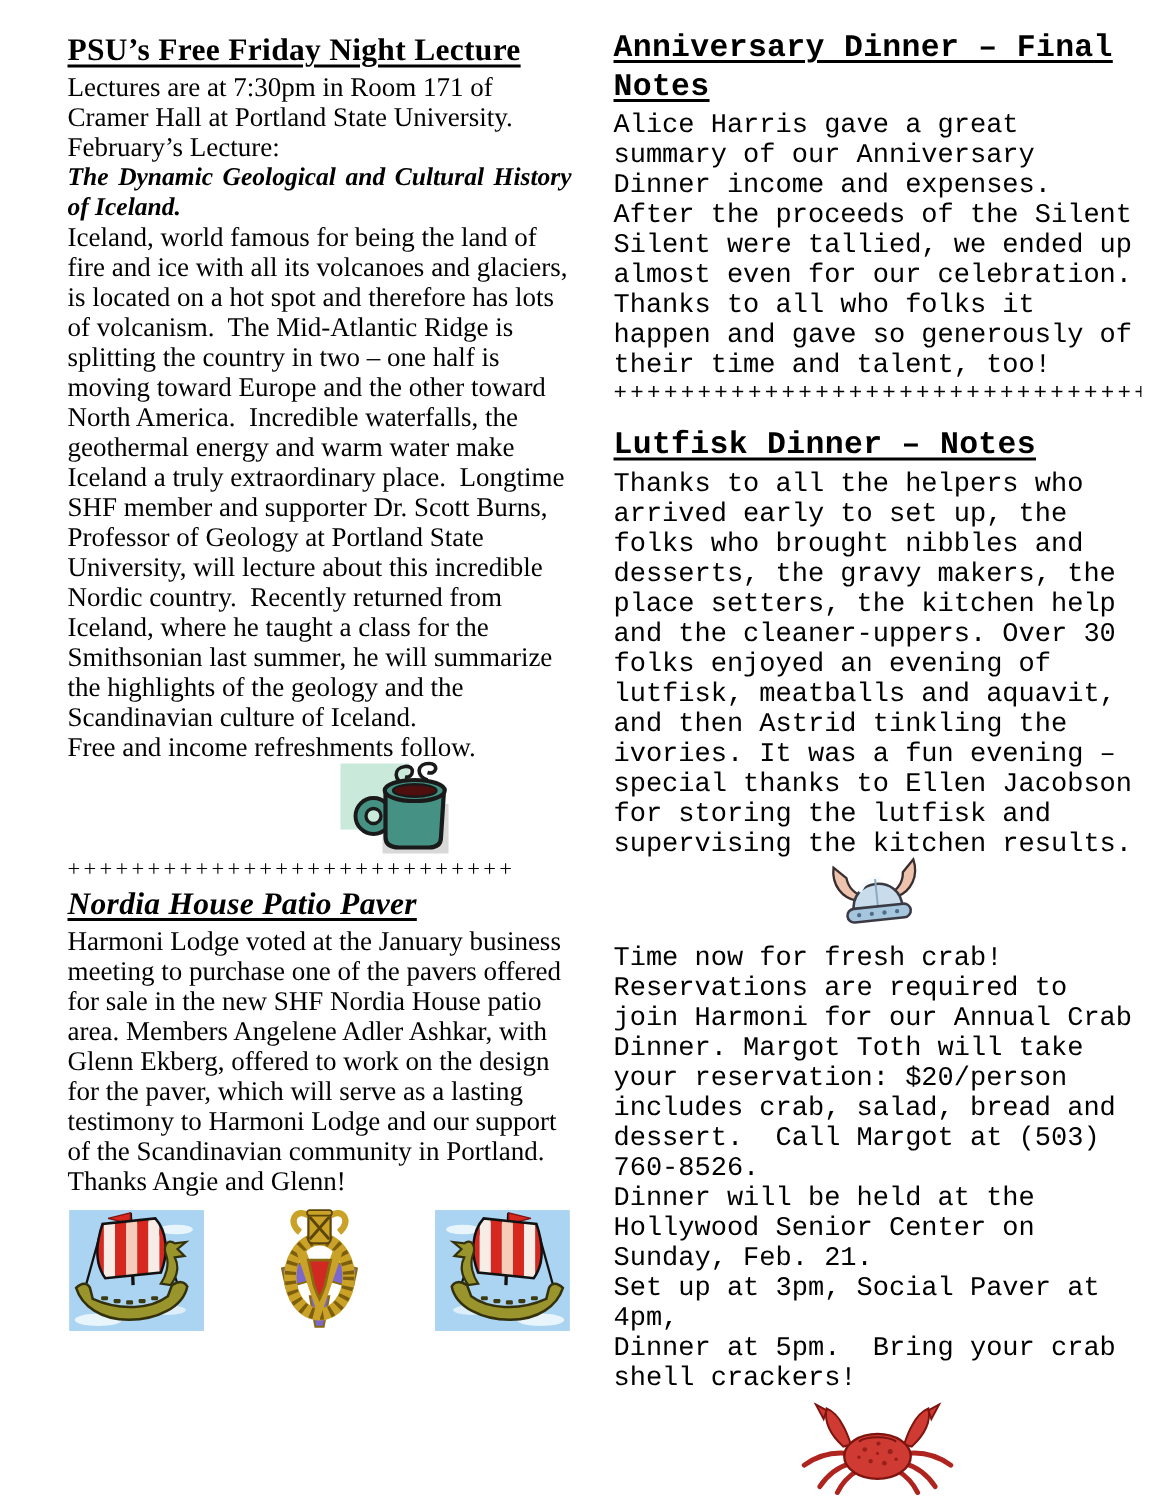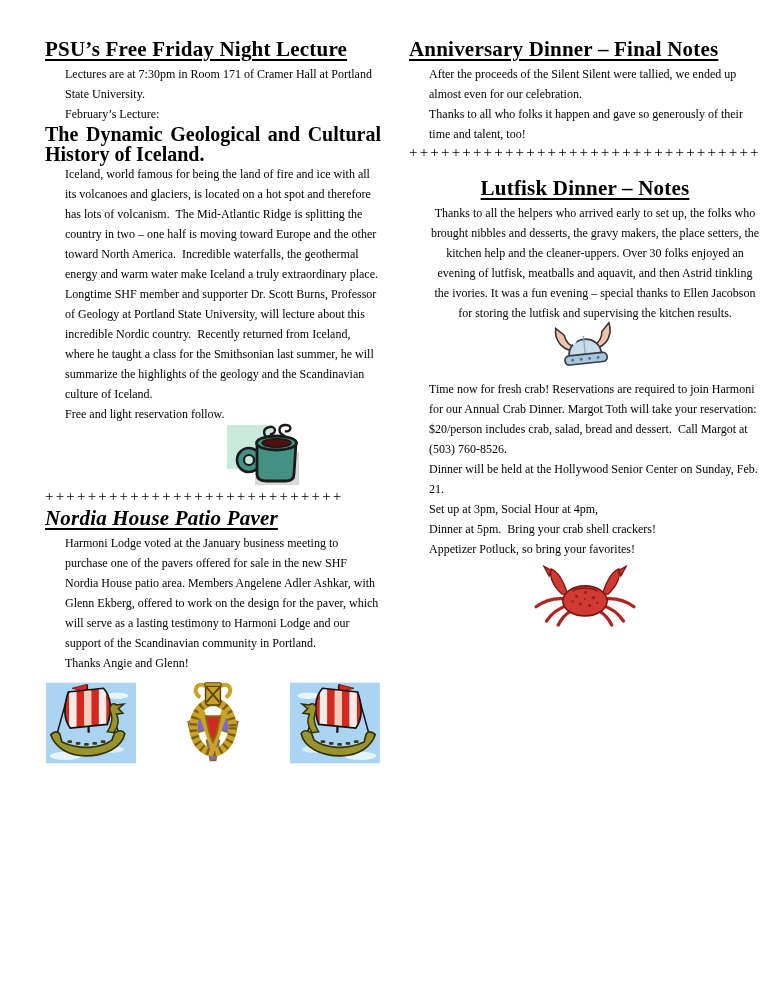--- a/index.html
+++ b/index.html
@@ -1,31 +1,31 @@
 <!DOCTYPE html>
 <html><head>
 <meta charset="utf-8">
 <style>
   * { margin:0; padding:0; box-sizing:border-box; }
   html,body { width:771px; height:998px; background:#ffffff; overflow:hidden; }
   body { font-family:"Liberation Serif","DejaVu Serif",serif; color:#000; }
-  .page { width:771px; height:998px; background:#fff; display:flex; gap:28px; padding:36px 0 0 45px; }
+  .page { width:771px; height:998px; background:#fff; display:flex; gap:28px; padding:20px 0 0 45px; }
   .col { display:block; }
   .col-left  { width:336px; }
-  .col-right { width:352px; }
+  .col-right { width:352px;font-family:Liberation Mono, monospace; }
   h2.head {
     font-size:21px; font-weight:bold; line-height:26px;
     text-decoration:underline; text-decoration-thickness:2px; text-underline-offset:3px;
     margin:0 0 2px 0; letter-spacing:.2px;
   }
   h2.head.italic { font-style:italic; }
-  p.body-text { font-size:12px; line-height:20px; white-space:pre-wrap;margin-left:20px; }
-  p.lecture-title { font-size:20px; line-height:20px; font-weight:bold; text-align:justify; }
+  p.body-text { font-size:18px; line-height:20px; white-space:pre-wrap; }
+  p.lecture-title { font-size:17px; line-height:20px; font-weight:bold; font-style:italic; text-align:justify; }
   .divider { font-size:15px; line-height:17px; letter-spacing:2.2px; white-space:nowrap; overflow:hidden; }
-  .section-gap { margin-top:14px;text-align:center; }
+  .section-gap { margin-top:14px; }
   .img-block { display:block; }
   .coffee-block { margin:-2px 0 0 172px; width:100px; height:66px; }
   .helmet-block { margin:-4px 0 0 140px; width:72px; height:60px; }
   .crab-block   { margin:6px 0 0 120px; width:112px; height:62px; }
   .ships-row { margin-top:6px; width:336px; display:flex; justify-content:space-between; align-items:center; }
   .flip { transform:scaleX(-1); }
   svg { display:block; }
 </style>
 </head>
 <body>
@@ -33,21 +33,21 @@
 <div class="page">
 
   <div class="col col-left">
 
     <section>
       <h2 class="head">PSU’s Free Friday Night Lecture</h2>
       <p class="body-text">Lectures are at 7:30pm in Room 171 of Cramer Hall at Portland State University.</p>
       <p class="body-text">February’s Lecture:</p>
       <p class="lecture-title">The Dynamic Geological and Cultural History of Iceland.</p>
       <p class="body-text">Iceland, world famous for being the land of fire and ice with all its volcanoes and glaciers, is located on a hot spot and therefore has lots of volcanism.  The Mid-Atlantic Ridge is splitting the country in two – one half is moving toward Europe and the other toward North America.  Incredible waterfalls, the geothermal energy and warm water make Iceland a truly extraordinary place.  Longtime SHF member and supporter Dr. Scott Burns, Professor of Geology at Portland State University, will lecture about this incredible Nordic country.  Recently returned from Iceland, where he taught a class for the Smithsonian last summer, he will summarize the highlights of the geology and the Scandinavian culture of Iceland.</p>
-      <p class="body-text">Free and light reservation follow.</p>
+      <p class="body-text">Free and income refreshments follow.</p>
     </section>
 
     <div class="img-block coffee-block">
       <svg width="100" height="66" viewBox="0 0 100 66">
         <rect x="10" y="3" width="46" height="44" fill="#c9eada"></rect>
         <rect x="38" y="30" width="44" height="33" fill="#d8d8d8"></rect>
         <path d="M68 14 c-8 -3 -7 -11 1 -11 c7 0 5 8 -1 6" fill="none" stroke="#1a1a1a" stroke-width="2.4"></path>
         <path d="M54 17 c-9 -2 -9 -11 -1 -12 c7 -1 6 8 0 7" fill="none" stroke="#1a1a1a" stroke-width="2.4"></path>
         <circle cx="32" cy="38" r="12" fill="#459183" stroke="#1a1a1a" stroke-width="2.6"></circle>
         <circle cx="32" cy="38" r="5" fill="#c9eada" stroke="#1a1a1a" stroke-width="2.2"></circle>
@@ -157,20 +157,21 @@
           </g>
         </svg>
       </div>
     </div>
   </div>
 
   <div class="col col-right">
 
     <section>
       <h2 class="head">Anniversary Dinner – Final Notes</h2>
+      <p class="body-text">Alice Harris gave a great summary of our Anniversary Dinner income and expenses.</p>
       <p class="body-text">After the proceeds of the Silent Silent were tallied, we ended up almost even for our celebration.</p>
       <p class="body-text">Thanks to all who folks it happen and gave so generously of their time and talent, too!</p>
     </section>
 
     <div class="divider">+++++++++++++++++++++++++++++++++</div>
 
     <section class="section-gap">
       <h2 class="head">Lutfisk Dinner – Notes</h2>
       <p class="body-text">Thanks to all the helpers who arrived early to set up, the folks who brought nibbles and desserts, the gravy makers, the place setters, the kitchen help and the cleaner-uppers. Over 30 folks enjoyed an evening of lutfisk, meatballs and aquavit, and then Astrid tinkling the ivories. It was a fun evening – special thanks to Ellen Jacobson for storing the lutfisk and supervising the kitchen results.</p>
     </section>
@@ -188,23 +189,22 @@
           <circle cx="48" cy="61" r="2.2" fill="#4e6d88"></circle>
           <circle cx="61" cy="61" r="2.2" fill="#4e6d88"></circle>
           <circle cx="74" cy="61" r="2.2" fill="#4e6d88"></circle>
         </g>
       </svg>
     </div>
 
     <section>
       <p class="body-text">Time now for fresh crab! Reservations are required to join Harmoni for our Annual Crab Dinner. Margot Toth will take your reservation: $20/person includes crab, salad, bread and dessert.  Call Margot at (503) 760-8526.</p>
       <p class="body-text">Dinner will be held at the Hollywood Senior Center on Sunday, Feb. 21.</p>
-      <p class="body-text">Set up at 3pm, Social Hour at 4pm,</p>
+      <p class="body-text">Set up at 3pm, Social Paver at 4pm,</p>
       <p class="body-text">Dinner at 5pm.  Bring your crab shell crackers!</p>
-      <p class="body-text">Appetizer Potluck, so bring your favorites!</p>
     </section>
 
     <div class="img-block crab-block">
       <svg width="112" height="62" viewBox="0 0 170 95">
         <g stroke="#7e1410" stroke-width="2" fill="#cf3b33">
           <path d="M120 45 C134 32 140 20 137 6 C130 9 124 16 120 24 C116 31 114 38 112 43 Z"></path>
           <path d="M137 8 L148 2 L140 17 Z"></path>
           <path d="M50 45 C36 32 30 20 33 6 C40 9 46 16 50 24 C54 31 56 38 58 43 Z"></path>
           <path d="M33 8 L22 2 L30 17 Z"></path>
         </g>

